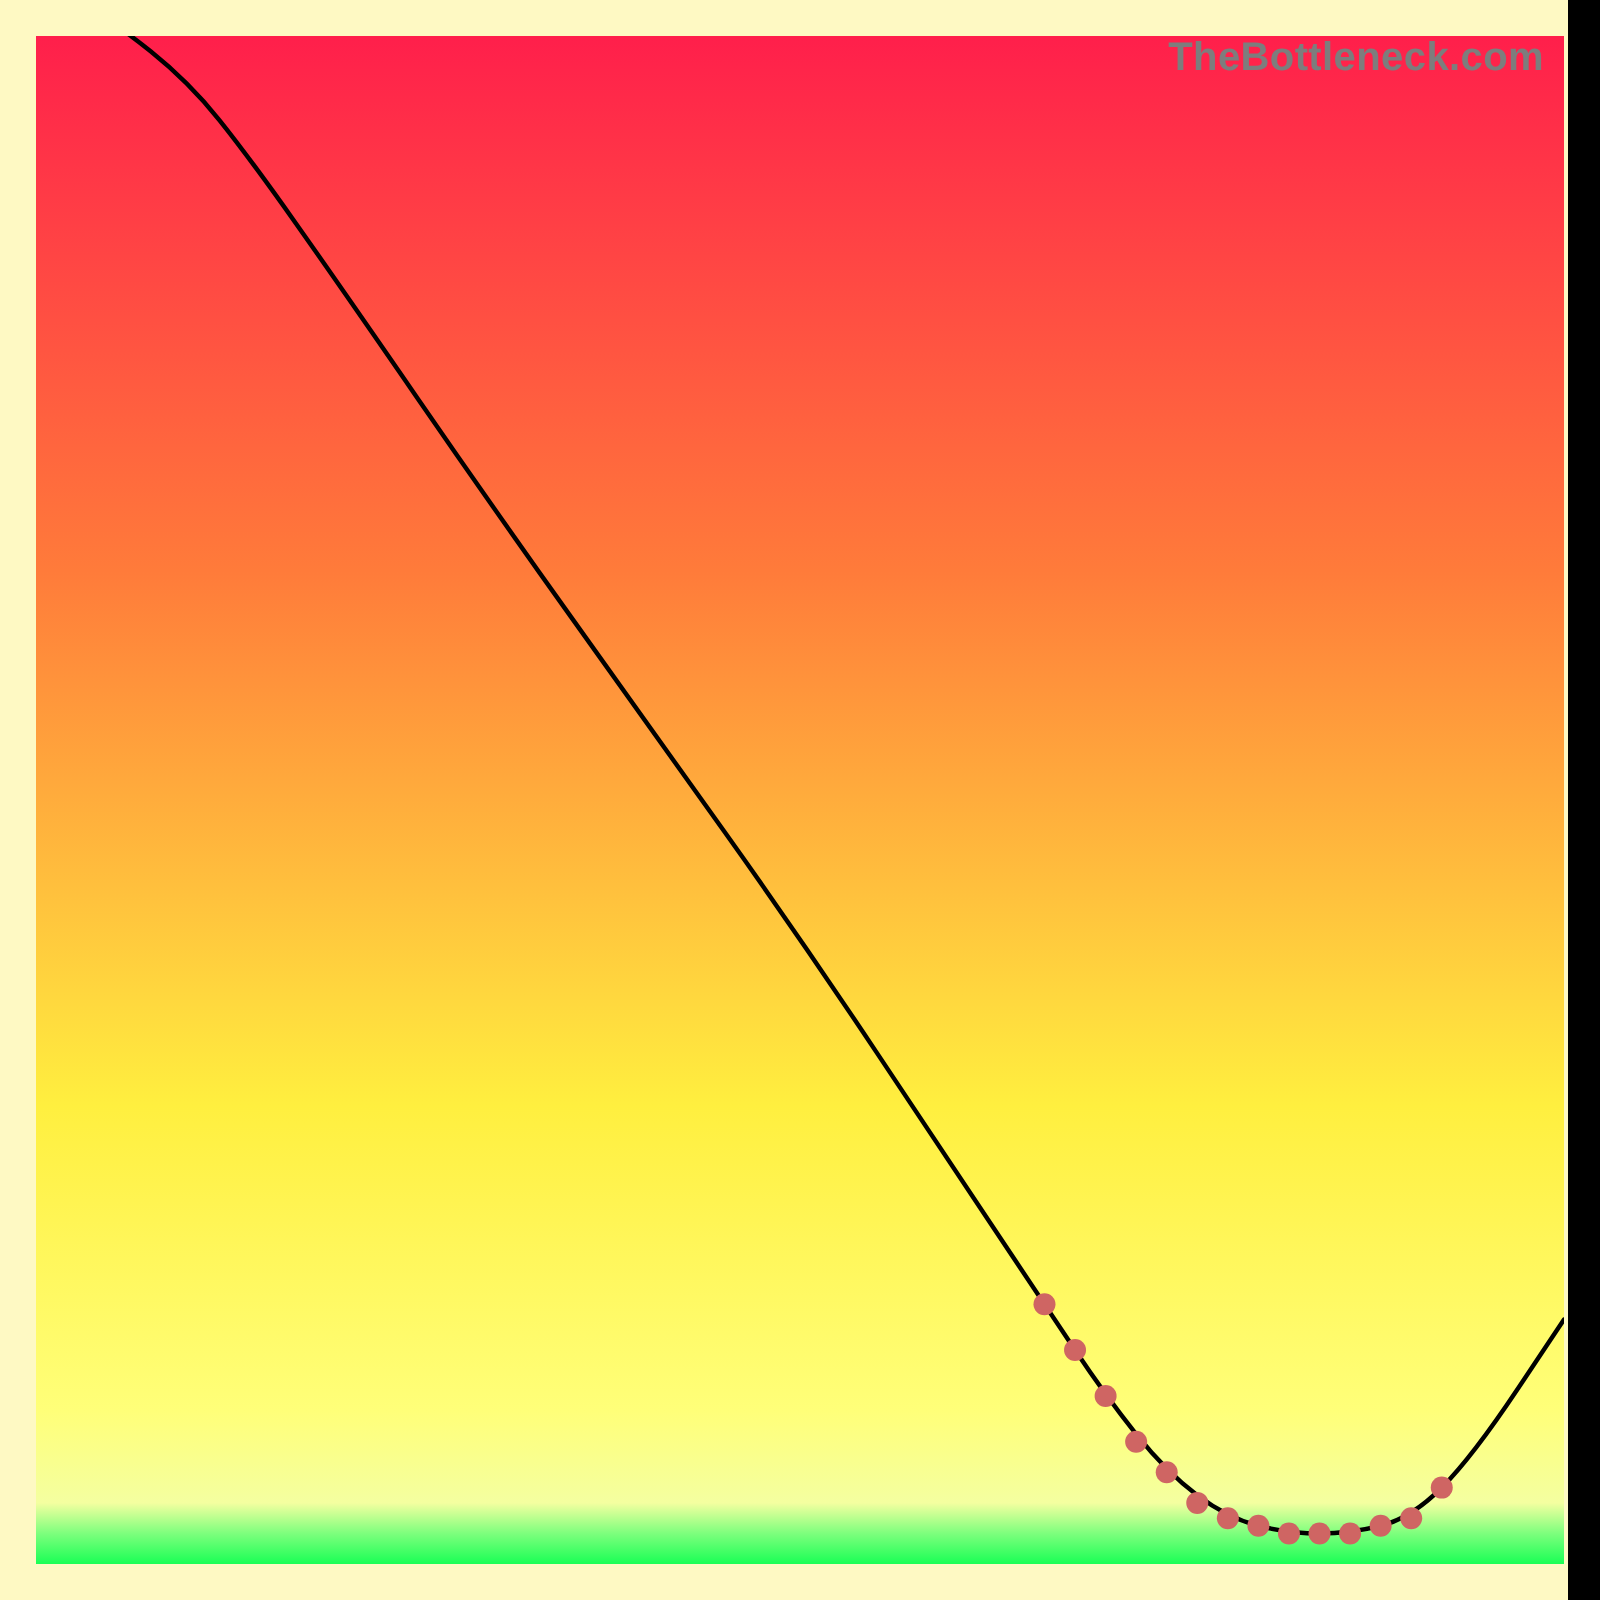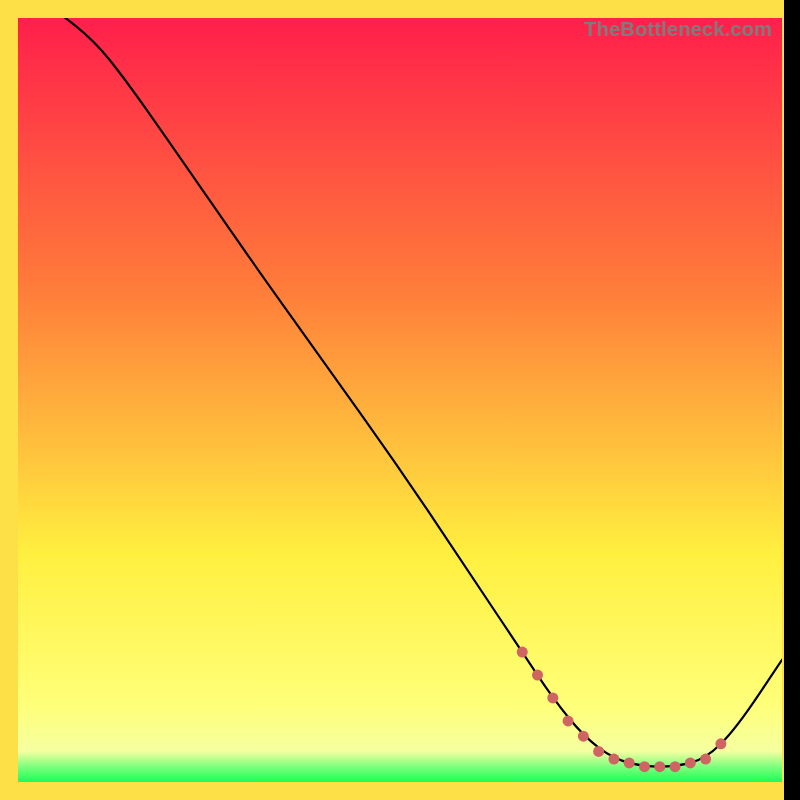--- a/index.html
+++ b/index.html
@@ -8,21 +8,21 @@
     width: 800px;
     height: 800px;
     background: #000;
     font-family: Arial, Helvetica, sans-serif;
     overflow: hidden;
   }
   .frame {
     position: relative;
     width: 784px;
     height: 800px;
-    background: #fde047;
+    background: #fef9c3;
   }
   .plot {
     position: absolute;
     left: 18px;
     top: 18px;
     width: 764px;
     height: 764px;
     overflow: hidden;
   }
   .watermark {

